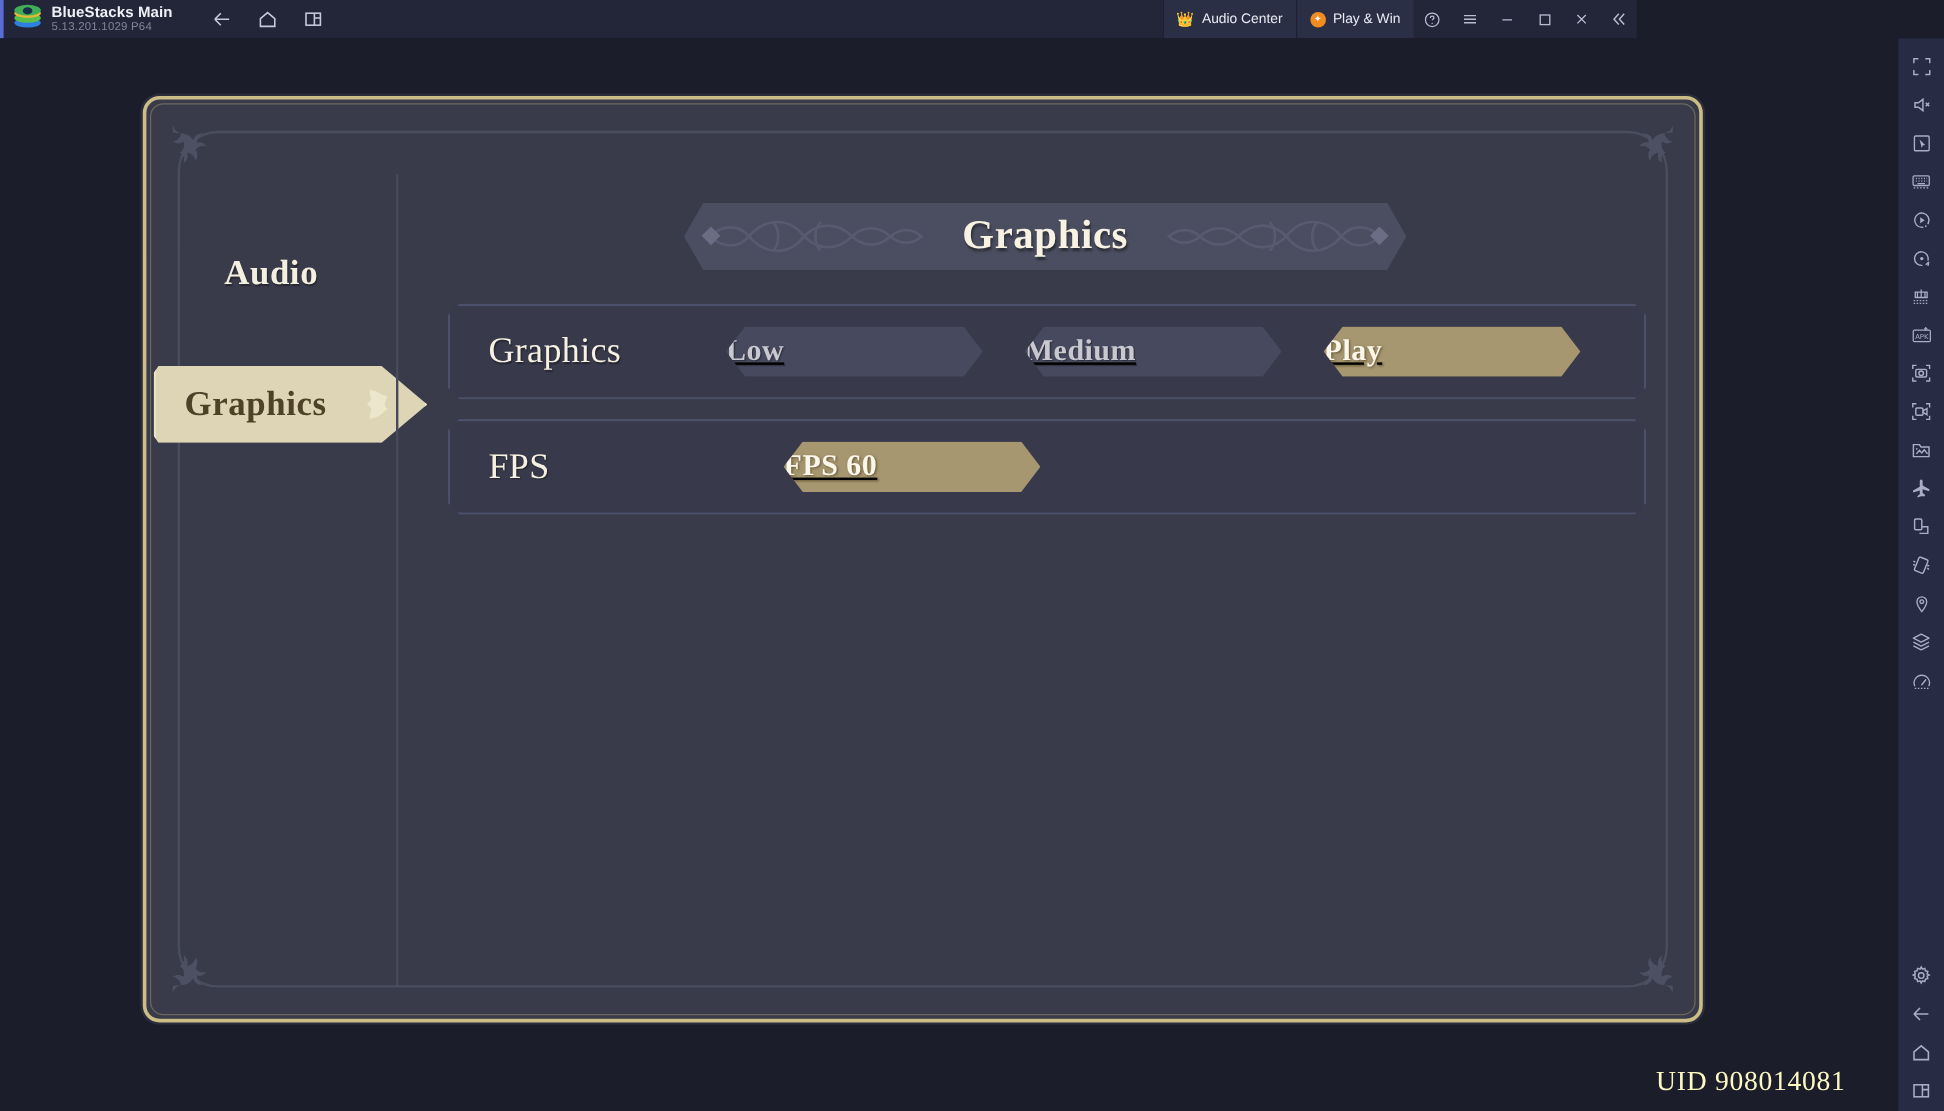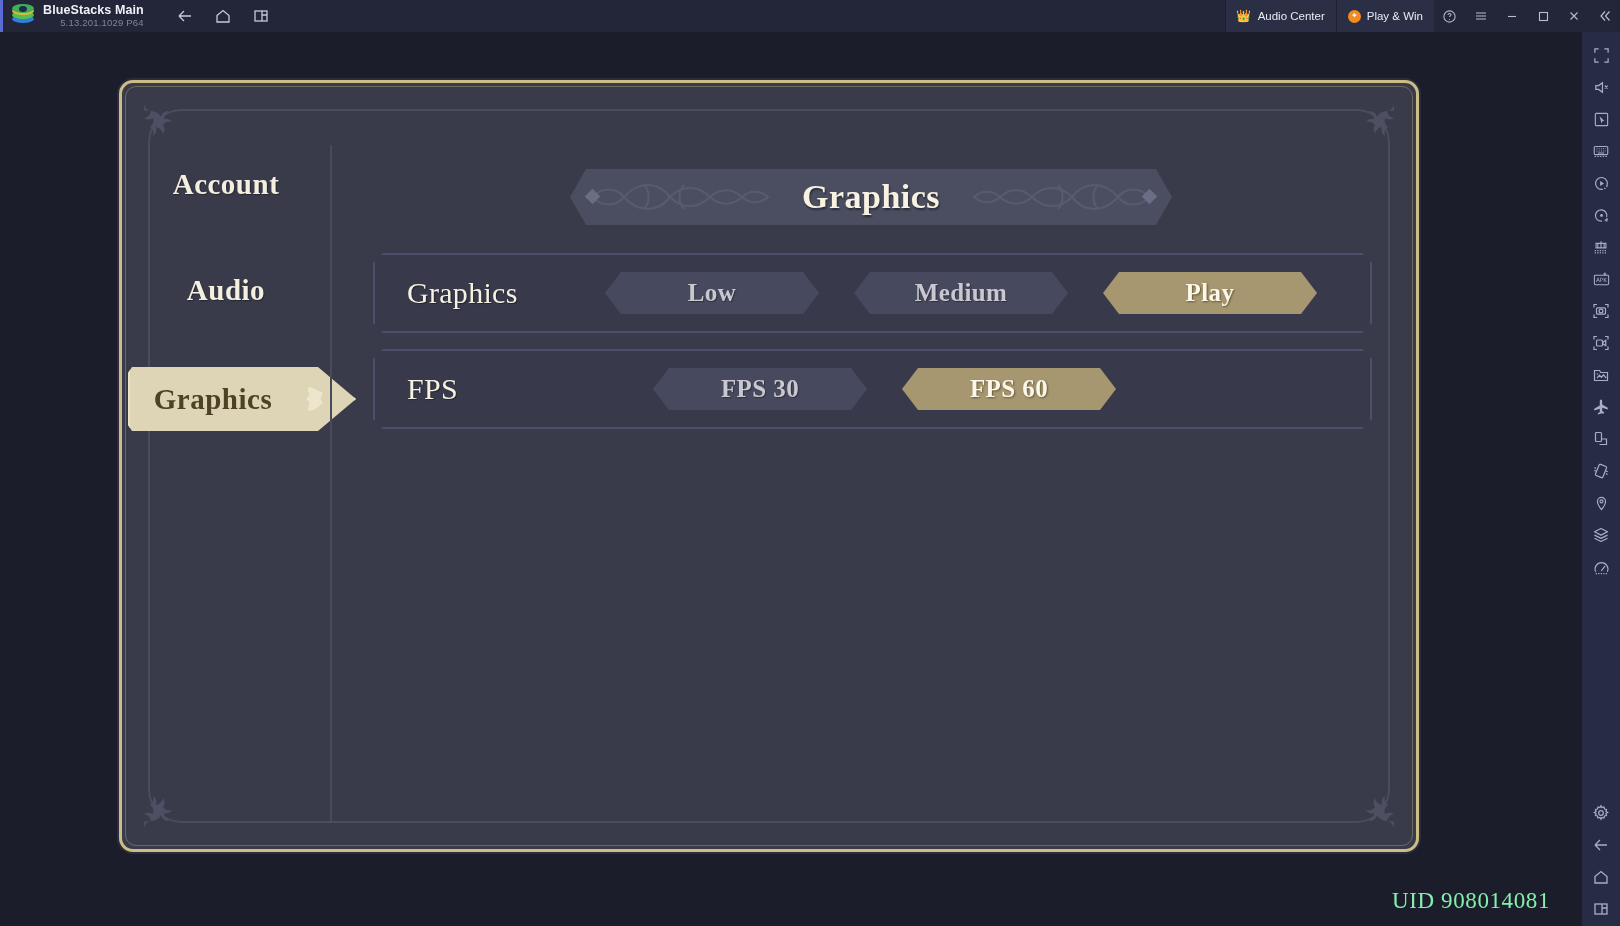--- a/index.html
+++ b/index.html
@@ -5,23 +5,23 @@
   * { margin:0; padding:0; box-sizing:border-box; }
   html,body{ width:1620px; height:926px; overflow:hidden; }
   body{
     background:#1b1d2b;
     font-family:"Liberation Sans", sans-serif;
     position:relative;
   }
 
   
   #titlebar{
-    position:absolute; left:0; top:0; width:1620px; height:32px;
+    position:absolute; left:0; top:0; width:1364px; height:32px;
     background:#232639;
-    display:flex; align-items:center;text-align:right;
+    display:flex; align-items:center;
   }
   #titlebar .accent-bar{
     position:absolute; left:0; top:0; width:3px; height:32px;
     background:#5b6bd6;
   }
   .bs-logo{
     width:22px; height:22px; margin-left:12px; margin-right:9px;
     position:relative; flex:0 0 auto;
   }
   .bs-logo .l{ position:absolute; left:0; width:22px; height:8px; border-radius:50%; }
@@ -190,39 +190,40 @@
   #row-fps{ top:266px;gap:48px; }
   .row-label{
     width:230px; padding-left:32px;
     font-family:"Liberation Serif", serif;
     font-size:30px; color:#f6f1e2; letter-spacing:.3px;
     text-shadow:1px 1px 1px rgba(0,0,0,.4);
   }
   .opts{ display:flex; align-items:center; gap:35px; }
   .opt{
     width:214px; height:42px;
-    display:flex; align-items:center; justify-content:center;
+    display:flex; align-items:center; justify-content:flex-start;
     background:#474a5e;
     clip-path:polygon(16px 0, 198px 0, 214px 50%, 198px 100%, 16px 100%, 0 50%);
     cursor:pointer;
+    text-decoration:underline;
   }
   .opt .opt-label{
     font-family:"Liberation Serif", serif;
     font-weight:bold; font-size:25px; color:#c9c7cf;
     letter-spacing:.4px;
     text-shadow:1px 1px 1px rgba(0,0,0,.35);
   }
   .opt.selected{ background:#a69770; }
   .opt.selected .opt-label{ color:#fbf7ea; text-shadow:1px 1px 2px rgba(60,45,15,.6); }
 
   
   #uid{
-    position:absolute; right:32px; bottom:12px;
+    position:absolute; right:44px; bottom:12px;
     font-family:"Liberation Serif", serif;
-    font-size:23px; color:#86efac; letter-spacing:.6px;
+    font-size:23px; color:#fef9c3; letter-spacing:.6px;
   }
 </style>
 </head>
 <body>
 
 <div id="titlebar">
   <div class="accent-bar"></div>
 
   <div class="bs-logo">
     <div class="l l1"></div>
@@ -347,23 +348,20 @@
           <path d="M158 18c8-7 18-7 26 0-8 7-18 7-26 0z"></path>
           <path d="M60 6c6 6 6 18 0 24M100 6c-6 6-6 18 0 24"></path>
         </svg>
       </div>
       <div class="diamond dia-l"></div>
       <div class="diamond dia-r"></div>
       <div class="banner-title">Graphics</div>
     </div>
 
     <div id="tabs">
-      <div class="tab">
-        <span class="tab-label">Account</span>
-      </div>
       <div class="tab-gap"></div>
       <div class="tab">
         <span class="tab-label">Audio</span>
       </div>
       <div class="tab-gap"></div>
       <div class="tab active">
         <div class="tab-shape"></div>
         <div class="tab-orn">
           <svg viewBox="0 0 40 40" fill="currentColor">
             <path d="M4 20c6-8 12-10 17-6-3 3-3 7 0 10-5 4-11 2-17-4z"></path>
@@ -387,23 +385,20 @@
         </div>
         <div class="opt selected">
           <span class="opt-label">Play</span>
         </div>
       </div>
     </div>
 
     <div class="row" id="row-fps">
       <div class="row-label">FPS</div>
       <div class="opts">
-        <div class="opt">
-          <span class="opt-label">FPS 30</span>
-        </div>
         <div class="opt selected">
           <span class="opt-label">FPS 60</span>
         </div>
       </div>
     </div>
   </div>
 
   <div id="uid">UID 908014081</div>
 </div>
 

